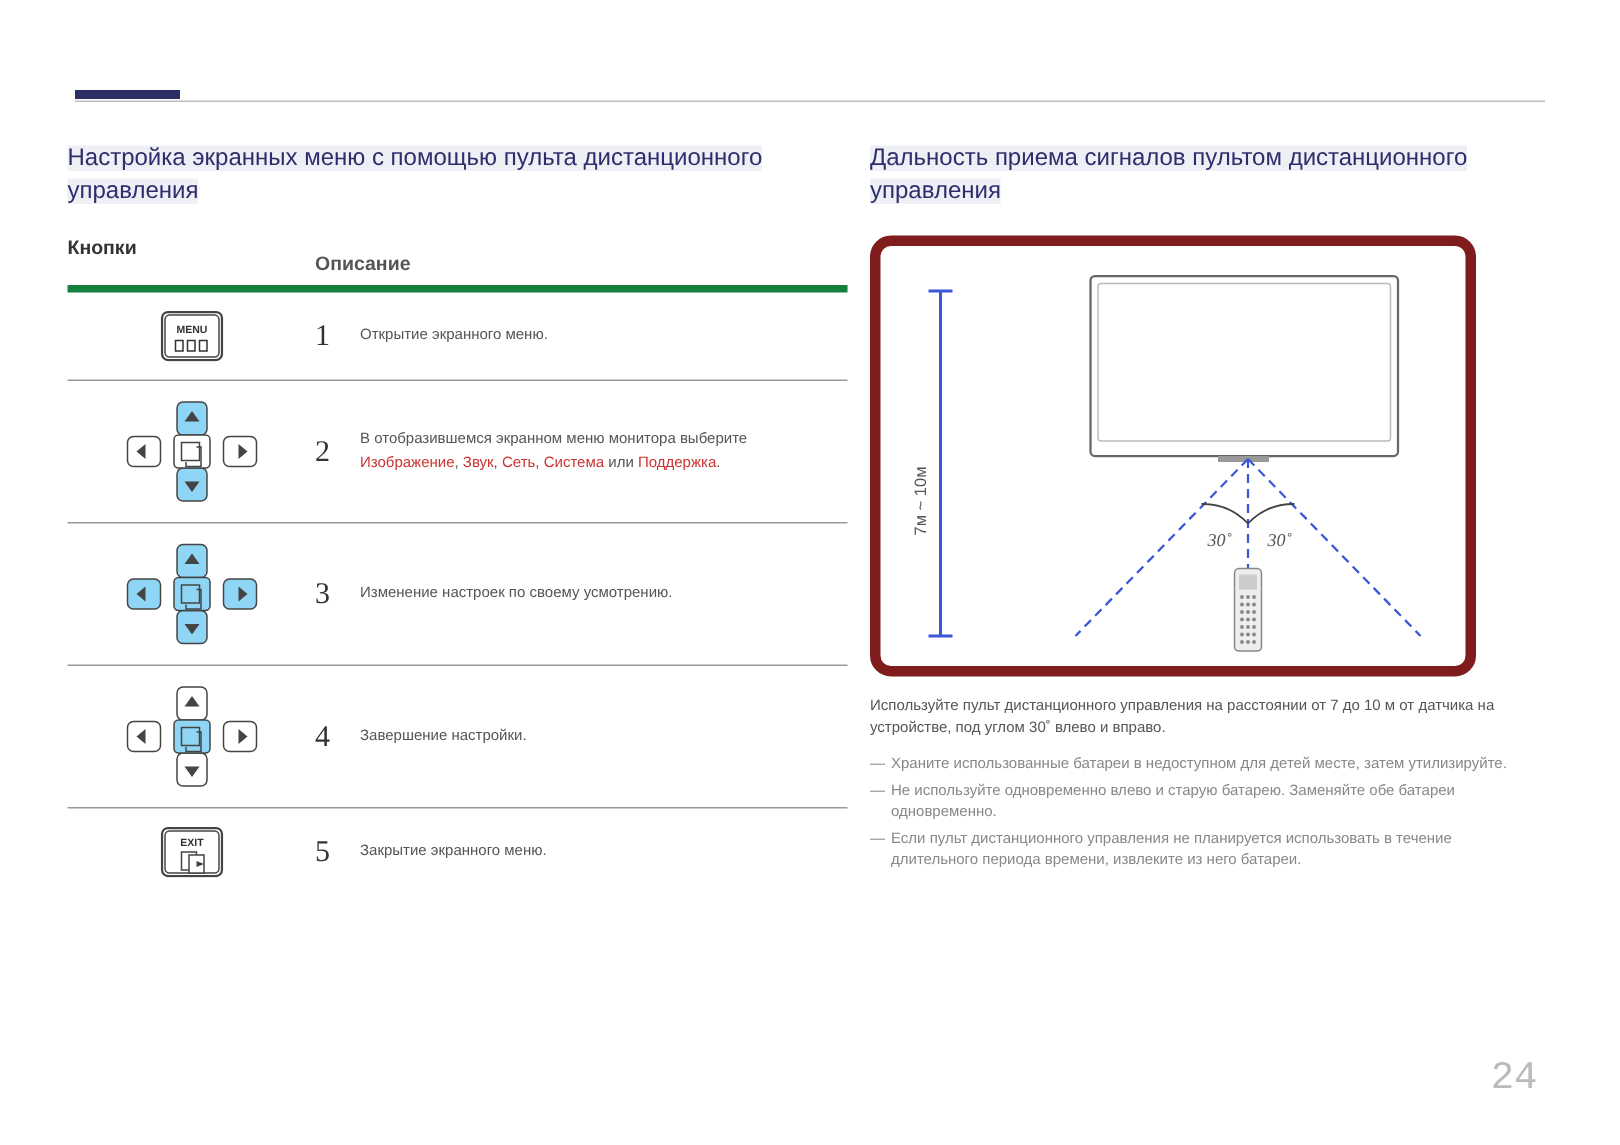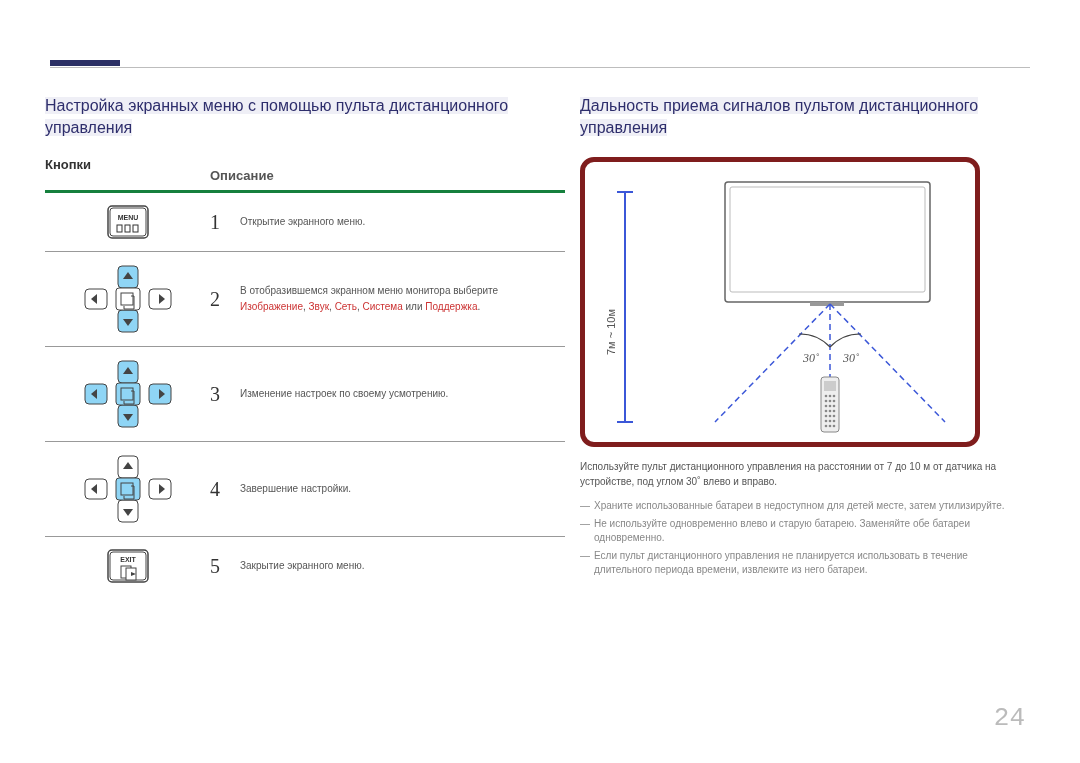--- a/index.html
+++ b/index.html
@@ -59,39 +59,39 @@
     color: #2e2e6c;
     margin-bottom: 18px;
   }
   .heading span { background: #efeff6; }
   .table-head {
     display: flex;
     font-weight: bold;
     font-size: 13px;
     color: #333;
     padding-bottom: 6px;
-    border-bottom: 3px solid #15803d;
+    border-bottom: 5px solid #15803d;
   }
   .col-btn { width: 165px; }
   .col-desc { flex: 1; font-size: 10px; line-height: 16px; color: #555; }
   .row {
     display: flex;
     align-items: center;
     border-bottom: 1px solid #999;
     padding: 12px 0;
   }
   .row:last-child { border-bottom: none; }
   .icon-cell { width: 165px; display:flex; flex-direction: column; align-items:center; justify-content:center; }
   .num-cell { width: 30px; font-family: "Times New Roman", serif; font-size: 20px; color:#333; }
   .desc-cell { flex:1; font-size:10px; line-height:16px; color:#555; }
   .red { color:#c33; }
   .diagram-box {
     width: 390px;
     height: 280px;
-    border: 5px solid #7f1d1d;
+    border: 7px solid #7f1d1d;
     border-radius: 14px;
     margin: 16px 0 12px 0;
     position: relative;
   }
   .small-text { font-size:10px; line-height:15px; color:#555; margin:6px 0 10px 0; }
   .note { font-size:10px; line-height:14px; color:#888; margin:4px 0; position: relative; padding-left:14px;}
   .note:before { content:"―"; position:absolute; left:0; top:0; color:#888; }
   .page-num {
     position:absolute;
     right: 55px;

